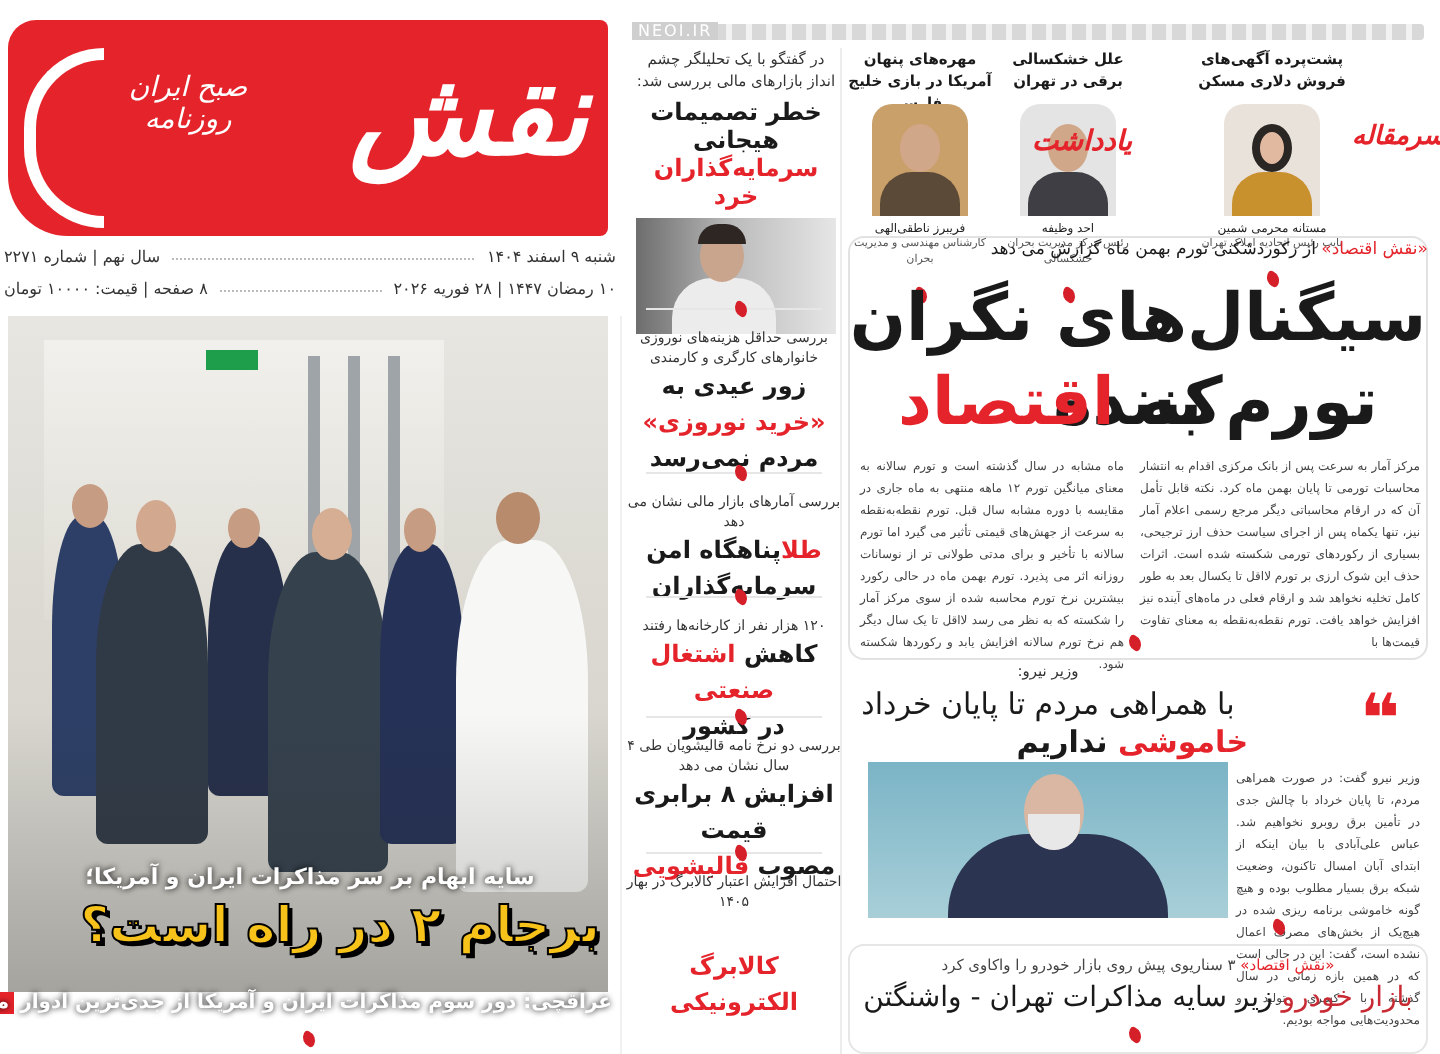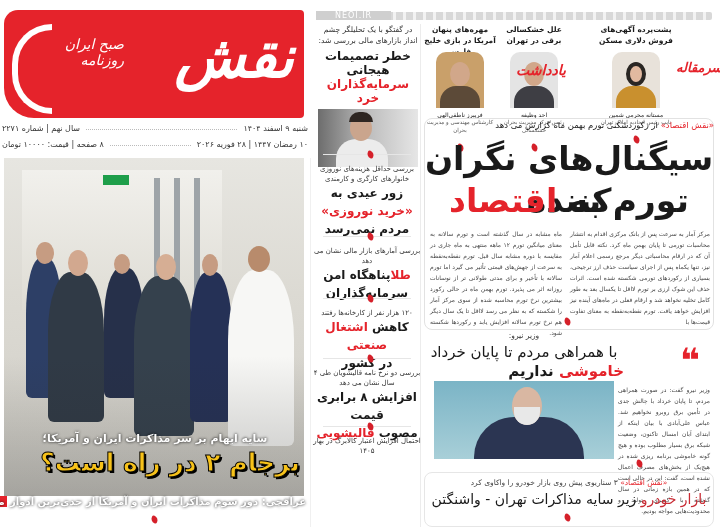--- a/index.html
+++ b/index.html
@@ -3,21 +3,21 @@
 <meta charset="utf-8">
 <style>
 *{box-sizing:border-box;margin:0;padding:0}
 html,body{width:720px;height:527px;overflow:hidden;background:#fff}
 body{font-family:"DejaVu Sans",sans-serif;color:#1a1a1a;position:relative}
 .abs{position:absolute}
 
 
 #masthead{left:4px;top:10px;width:300px;height:108px;background:#e5232b;border-radius:14px 4px 4px 30px;overflow:hidden}
 #masthead .logo{position:absolute;right:10px;top:2px;font-family:"DejaVu Serif",serif;font-weight:bold;font-size:58px;color:#fff;letter-spacing:-3px;direction:rtl;line-height:90px;font-style:italic}
-#masthead .sub{position:absolute;left:60px;top:26px;font-family:"DejaVu Serif",serif;font-size:14px;color:#fff;direction:rtl;line-height:16px;font-style:italic;text-align:right;width:60px}
+#masthead .sub{position:absolute;left:60px;top:26px;font-family:"DejaVu Serif",serif;font-size:14px;color:#fff;direction:rtl;line-height:16px;font-style:italic;text-align:center;width:60px}
 #masthead .curl{position:absolute;left:8px;top:14px;width:40px;height:90px;border:6px solid #fff;border-right:none;border-radius:40px 0 0 40px}
 .dateline{left:2px;width:306px;font-size:8px;color:#333;direction:rtl;display:flex;justify-content:space-between}
 .dateline .dots{flex:1;border-bottom:1px dotted #bbb;margin:0 6px 3px}
 #dl1{top:124px}
 #dl2{top:140px}
 
 
 #mainphoto{left:4px;top:158px;width:300px;height:338px;background:linear-gradient(180deg,#e7e6e1 0%,#dcdad3 40%,#cfcdc6 100%);overflow:hidden}
 .hall{position:absolute;left:18px;top:12px;width:200px;height:140px;background:linear-gradient(180deg,#f1f0ec,#dedcd4)}
 .hallwin{position:absolute;top:20px;width:6px;height:120px;background:#9ea4a8}
@@ -27,21 +27,21 @@
 .photo-shade{position:absolute;left:0;bottom:0;width:100%;height:140px;background:linear-gradient(180deg,rgba(0,0,0,0) 0%,rgba(40,40,40,.25) 100%)}
 #lead-kicker{left:10px;top:432px;width:290px;font-size:11px;font-weight:bold;color:#fff;text-shadow:0 0 3px #000;direction:rtl;text-align:center}
 #lead-title{left:10px;top:446px;width:290px;font-size:25px;font-weight:bold;color:#f7c21a;-webkit-text-stroke:1px #000;text-shadow:2px 2px 0 #000;direction:rtl;text-align:right;line-height:34px}
 #lead-sub{left:6px;top:496px;width:300px;font-size:10px;font-weight:bold;color:#fff;text-shadow:0 0 3px #000;direction:rtl;text-align:center;white-space:nowrap}
 #lead-sub .hl{background:#e5232b;padding:0 2px}
 .redmark{display:inline-block;width:7px;height:7px;background:#d5202a;border-radius:2px 5px 2px 5px;transform:rotate(25deg)}
 #lead-mark{left:151px;top:516px}
 
 
 #topstrip{left:316px;top:12px;width:396px;height:8px;background:repeating-linear-gradient(90deg,#d8d8d8 0 7px,#f2f2f2 7px 10px);border-radius:2px}
-#neoi{left:316px;top:11px;font-size:8px;color:#fff;background:#cfcfcf;padding:0 19px;letter-spacing:1px}
+#neoi{left:316px;top:11px;font-size:8px;color:#fff;background:#cfcfcf;padding:0 3px;letter-spacing:1px}
 
 
 #commentary{left:316px;top:24px;width:104px}
 #commentary .kicker{font-size:7.5px;color:#333;direction:rtl;text-align:center;line-height:11px}
 #commentary .t1{font-size:12px;font-weight:bold;direction:rtl;text-align:center;margin-top:3px}
 #commentary .t2{font-size:12px;font-weight:bold;color:#e5232b;direction:rtl;text-align:center}
 #commentary .pic{width:100px;height:58px;margin:4px 2px 0;background:linear-gradient(90deg,#6d6d6d 0%,#bdbdbd 50%,#e6e6e6 100%);position:relative;overflow:hidden}
 .pic .face{position:absolute;left:32px;top:6px;width:22px;height:26px;border-radius:50%;background:#caa58d}
 .pic .hair{position:absolute;left:31px;top:3px;width:24px;height:10px;border-radius:12px 12px 0 0;background:#2e2622}
 .pic .body{position:absolute;left:18px;top:30px;width:52px;height:40px;border-radius:20px 20px 0 0;background:#ececec}
@@ -280,16 +280,16 @@
     <span class="red">قالیشویی</span>
   </div>
 </div>
 <div class="midnews" style="top:424px">
   <div class="sep">
       <span class="redmark"></span>
     </div>
   <div class="k">احتمال افزایش اعتبار کالابرگ در بهار ۱۴۰۵</div>
   <div class="h">
     <br>
-    <br>
+    <span class="red">کالابرگ الکترونیکی</span><br>
     
   </div>
 </div>
 
 </body></html>

